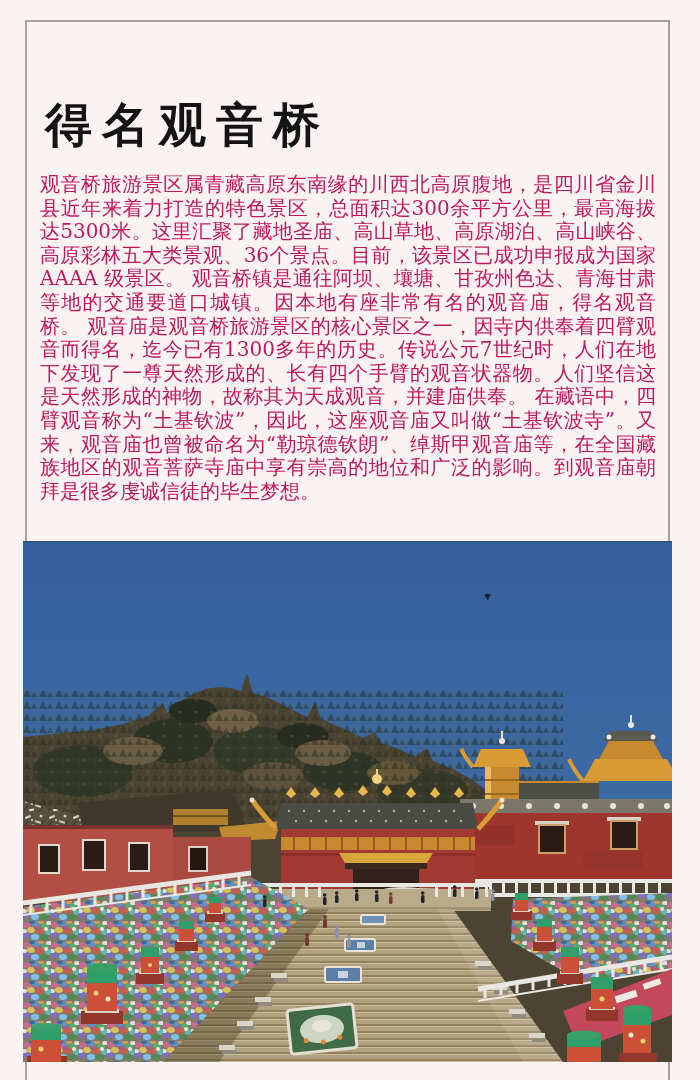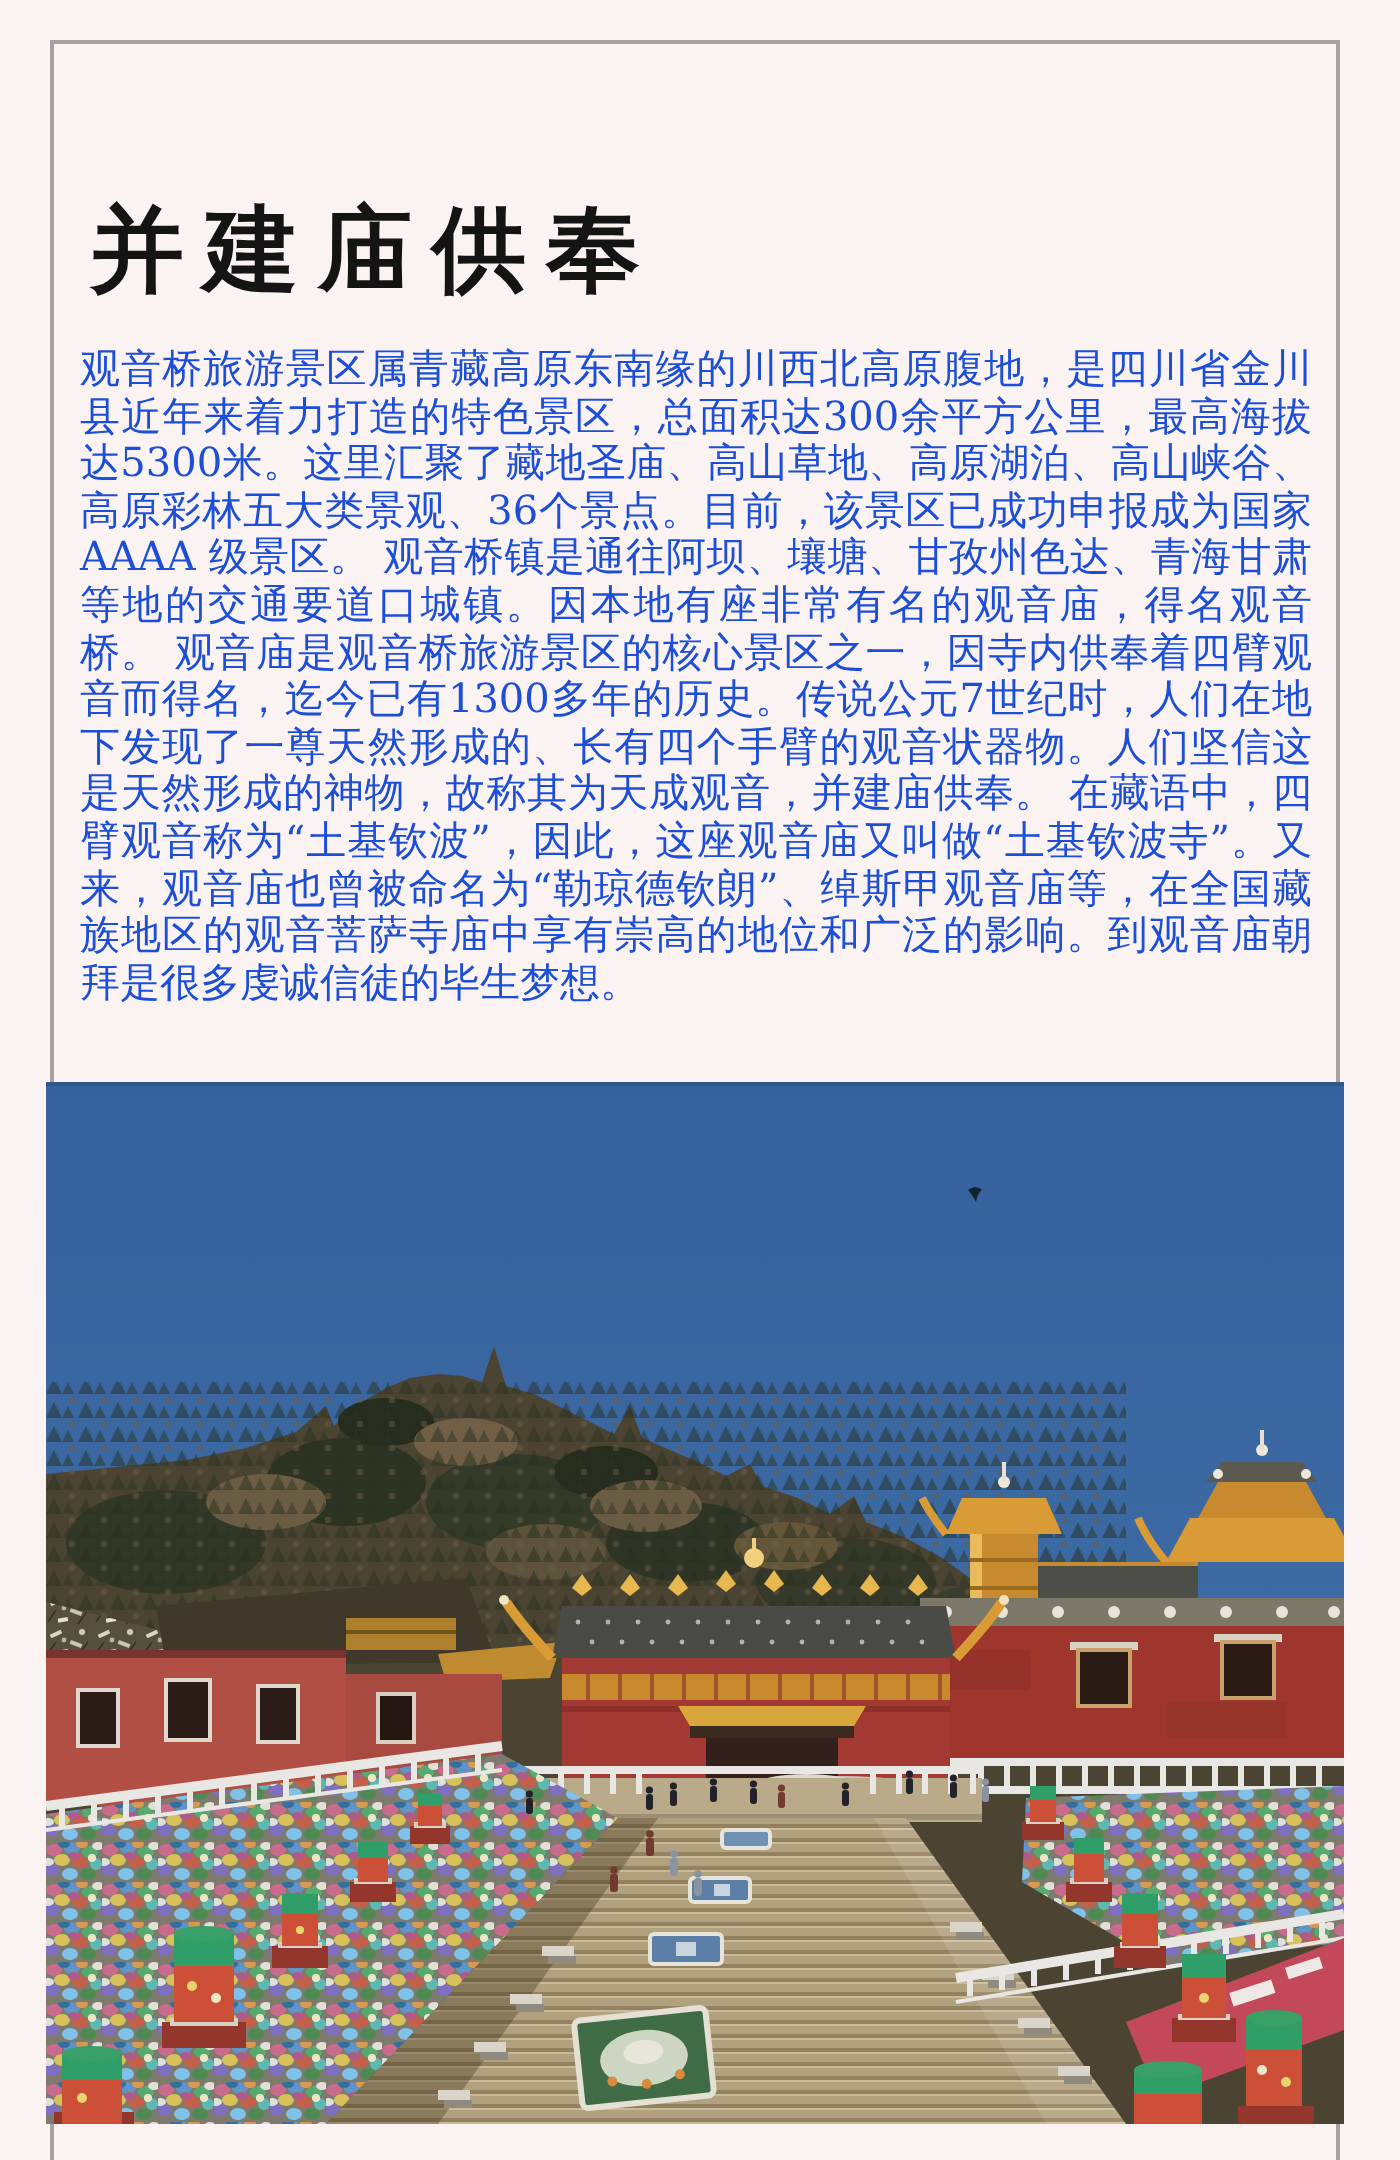--- a/index.html
+++ b/index.html
@@ -12,36 +12,36 @@
     position:absolute;left:25px;top:20px;width:641px;height:1100px;
     border:2px solid #a7a2a2;background:transparent;
   }
   .title{
     position:absolute;left:45px;top:94px;margin:0;
     font-size:47px;font-weight:bold;letter-spacing:10px;color:#141414;
     white-space:nowrap;
   }
   .body-text{
     position:absolute;left:40px;top:173px;width:616px;margin:0;
-    font-size:20px;line-height:23.6px;text-align:justify;color:#1d4ed8;
+    font-size:20px;line-height:23.6px;text-align:justify;color:#be185d;
   }
   .photo{
     position:absolute;left:23px;top:541px;width:649px;height:521px;margin:0;
     overflow:hidden;background:#3c69a4;
   }
   .photo svg{display:block;}
 </style>
 </head>
 <body>
 
 <div class="page">
 
   <div class="frame"></div>
 
-  <h1 class="title">并建庙供奉</h1>
+  <h1 class="title">得名观音桥</h1>
 
   <p class="body-text">观音桥旅游景区属青藏高原东南缘的川西北高原腹地，是四川省金川县近年来着力打造的特色景区，总面积达300余平方公里，最高海拔达5300米。这里汇聚了藏地圣庙、高山草地、高原湖泊、高山峡谷、高原彩林五大类景观、36个景点。目前，该景区已成功申报成为国家AAAA 级景区。 观音桥镇是通往阿坝、壤塘、甘孜州色达、青海甘肃等地的交通要道口城镇。因本地有座非常有名的观音庙，得名观音桥。 观音庙是观音桥旅游景区的核心景区之一，因寺内供奉着四臂观音而得名，迄今已有1300多年的历史。传说公元7世纪时，人们在地下发现了一尊天然形成的、长有四个手臂的观音状器物。人们坚信这是天然形成的神物，故称其为天成观音，并建庙供奉。 在藏语中，四臂观音称为“土基钦波”，因此，这座观音庙又叫做“土基钦波寺”。又来，观音庙也曾被命名为“勒琼德钦朗”、绰斯甲观音庙等，在全国藏族地区的观音菩萨寺庙中享有崇高的地位和广泛的影响。到观音庙朝拜是很多虔诚信徒的毕生梦想。</p>
 
   <figure class="photo">
     <svg width="649" height="521" viewBox="0 0 649 521" xmlns="http://www.w3.org/2000/svg">
       <defs>
         <linearGradient id="skyGrad" x1="0" y1="0" x2="0" y2="1">
           <stop offset="0" stop-color="#35629c"></stop>
           <stop offset="0.7" stop-color="#3f6da6"></stop>
           <stop offset="1" stop-color="#4e7ab0"></stop>

